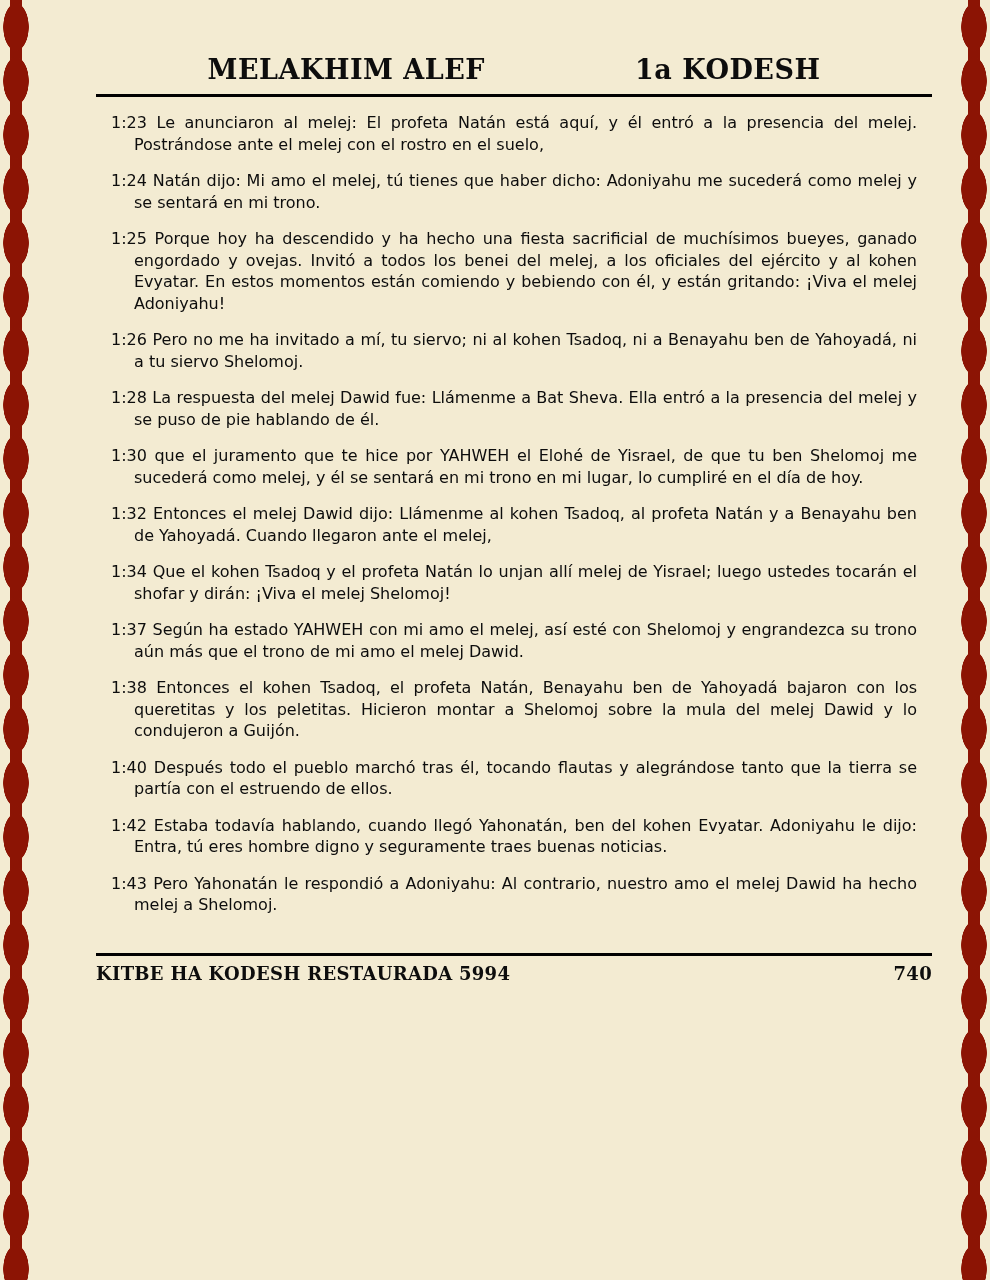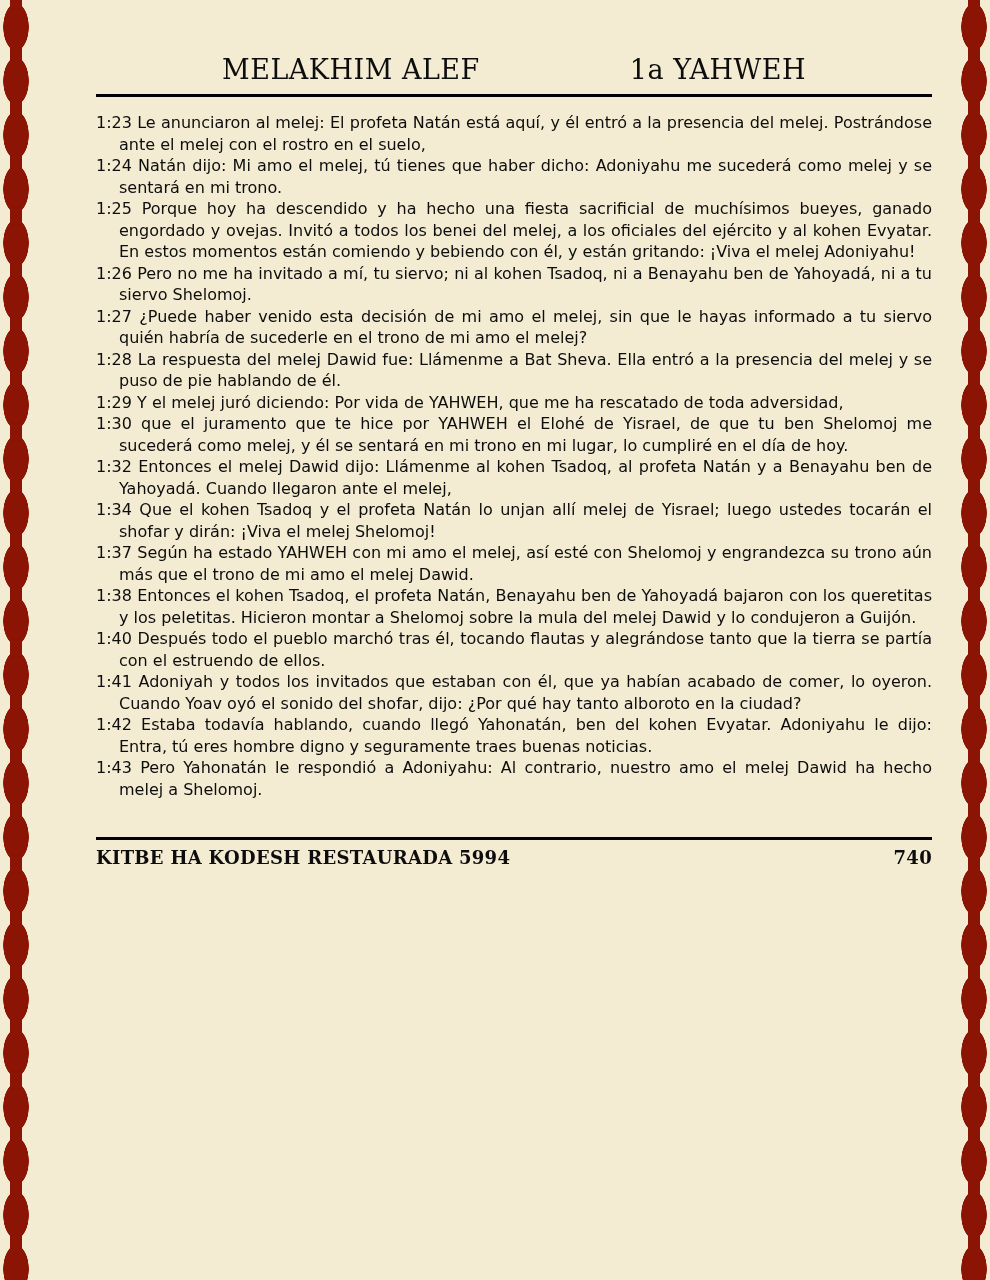--- a/index.html
+++ b/index.html
@@ -36,40 +36,40 @@
     right: 58px;
     top: 0;
   }
 
   header.page-header {
     display: flex;
     justify-content: center;
     gap: 150px;
     margin-top: 54px;
     font-family: "DejaVu Serif", serif;
-    font-weight: normal;
+    font-weight: bold;
     font-size: 27px;
     letter-spacing: 0.5px;
     white-space: nowrap;
   }
 
   .rule {
     height: 3px;
     background: #000;
   }
   .top-rule { margin-top: 9px; }
 
   main.verses {
     margin-top: 15px;
     font-size: 16px;
     line-height: 21.5px;
     text-align: justify;
   }
   .verse {
-    margin: 0;
+    margin: 15px;
     padding-left: 23px;
     text-indent: -23px;
   }
   .vnum { white-space: nowrap; }
 
   .bottom-rule { margin-top: 37px; }
 
   footer.page-footer {
     display: flex;
     justify-content: space-between;
@@ -85,58 +85,55 @@
 </head>
 <body style="--paper: #f3ebd2; --red: #8c1404; color: rgb(13, 13, 13);">
 
 <div class="page">
   <div class="side-border left"></div>
   <div class="side-border right"></div>
 
   <div class="content">
     <header class="page-header">
       <span>MELAKHIM ALEF</span>
-      <span>1a YAHWEH</span>
+      <span>1a KODESH</span>
     </header>
 
     <div class="rule top-rule"></div>
 
     <main class="verses">
   <p class="verse"><span class="vnum">1:23</span> <span class="vtext">Le anunciaron al melej: El profeta Natán está aquí, y él entró a la presencia del melej. Postrándose ante el melej con el rostro en el suelo,</span></p>
 
   <p class="verse"><span class="vnum">1:24</span> <span class="vtext">Natán dijo: Mi amo el melej, tú tienes que haber dicho: Adoniyahu me sucederá como melej y se sentará en mi trono.</span></p>
 
   <p class="verse"><span class="vnum">1:25</span> <span class="vtext">Porque hoy ha descendido y ha hecho una fiesta sacrificial de muchísimos bueyes, ganado engordado y ovejas. Invitó a todos los benei del melej, a los oficiales del ejército y al kohen Evyatar. En estos momentos están comiendo y bebiendo con él, y están gritando: ¡Viva el melej Adoniyahu!</span></p>
 
   <p class="verse"><span class="vnum">1:26</span> <span class="vtext">Pero no me ha invitado a mí, tu siervo; ni al kohen Tsadoq, ni a Benayahu ben de Yahoyadá, ni a tu siervo Shelomoj.</span></p>
 
-  <p class="verse"><span class="vnum">1:27</span> <span class="vtext">¿Puede haber venido esta decisión de mi amo el melej, sin que le hayas informado a tu siervo quién habría de sucederle en el trono de mi amo el melej?</span></p>
 
   <p class="verse"><span class="vnum">1:28</span> <span class="vtext">La respuesta del melej Dawid fue: Llámenme a Bat Sheva. Ella entró a la presencia del melej y se puso de pie hablando de él.</span></p>
 
-  <p class="verse"><span class="vnum">1:29</span> <span class="vtext">Y el melej juró diciendo: Por vida de YAHWEH, que me ha rescatado de toda adversidad,</span></p>
 
   <p class="verse"><span class="vnum">1:30</span> <span class="vtext">que el juramento que te hice por YAHWEH el Elohé de Yisrael, de que tu ben Shelomoj me sucederá como melej, y él se sentará en mi trono en mi lugar, lo cumpliré en el día de hoy.</span></p>
 
 
   <p class="verse"><span class="vnum">1:32</span> <span class="vtext">Entonces el melej Dawid dijo: Llámenme al kohen Tsadoq, al profeta Natán y a Benayahu ben de Yahoyadá. Cuando llegaron ante el melej,</span></p>
 
 
   <p class="verse"><span class="vnum">1:34</span> <span class="vtext">Que el kohen Tsadoq y el profeta Natán lo unjan allí melej de Yisrael; luego ustedes tocarán el shofar y dirán: ¡Viva el melej Shelomoj!</span></p>
 
 
 
   <p class="verse"><span class="vnum">1:37</span> <span class="vtext">Según ha estado YAHWEH con mi amo el melej, así esté con Shelomoj y engrandezca su trono aún más que el trono de mi amo el melej Dawid.</span></p>
 
   <p class="verse"><span class="vnum">1:38</span> <span class="vtext">Entonces el kohen Tsadoq, el profeta Natán, Benayahu ben de Yahoyadá bajaron con los queretitas y los peletitas. Hicieron montar a Shelomoj sobre la mula del melej Dawid y lo condujeron a Guijón.</span></p>
 
 
   <p class="verse"><span class="vnum">1:40</span> <span class="vtext">Después todo el pueblo marchó tras él, tocando flautas y alegrándose tanto que la tierra se partía con el estruendo de ellos.</span></p>
 
-  <p class="verse"><span class="vnum">1:41</span> <span class="vtext">Adoniyah y todos los invitados que estaban con él, que ya habían acabado de comer, lo oyeron. Cuando Yoav oyó el sonido del shofar, dijo: ¿Por qué hay tanto alboroto en la ciudad?</span></p>
 
   <p class="verse"><span class="vnum">1:42</span> <span class="vtext">Estaba todavía hablando, cuando llegó Yahonatán, ben del kohen Evyatar. Adoniyahu le dijo: Entra, tú eres hombre digno y seguramente traes buenas noticias.</span></p>
 
   <p class="verse"><span class="vnum">1:43</span> <span class="vtext">Pero Yahonatán le respondió a Adoniyahu: Al contrario, nuestro amo el melej Dawid ha hecho melej a Shelomoj.</span></p>
 </main>
 
     <div class="rule bottom-rule"></div>
 
     <footer class="page-footer">
       <span>KITBE HA KODESH RESTAURADA 5994</span>

